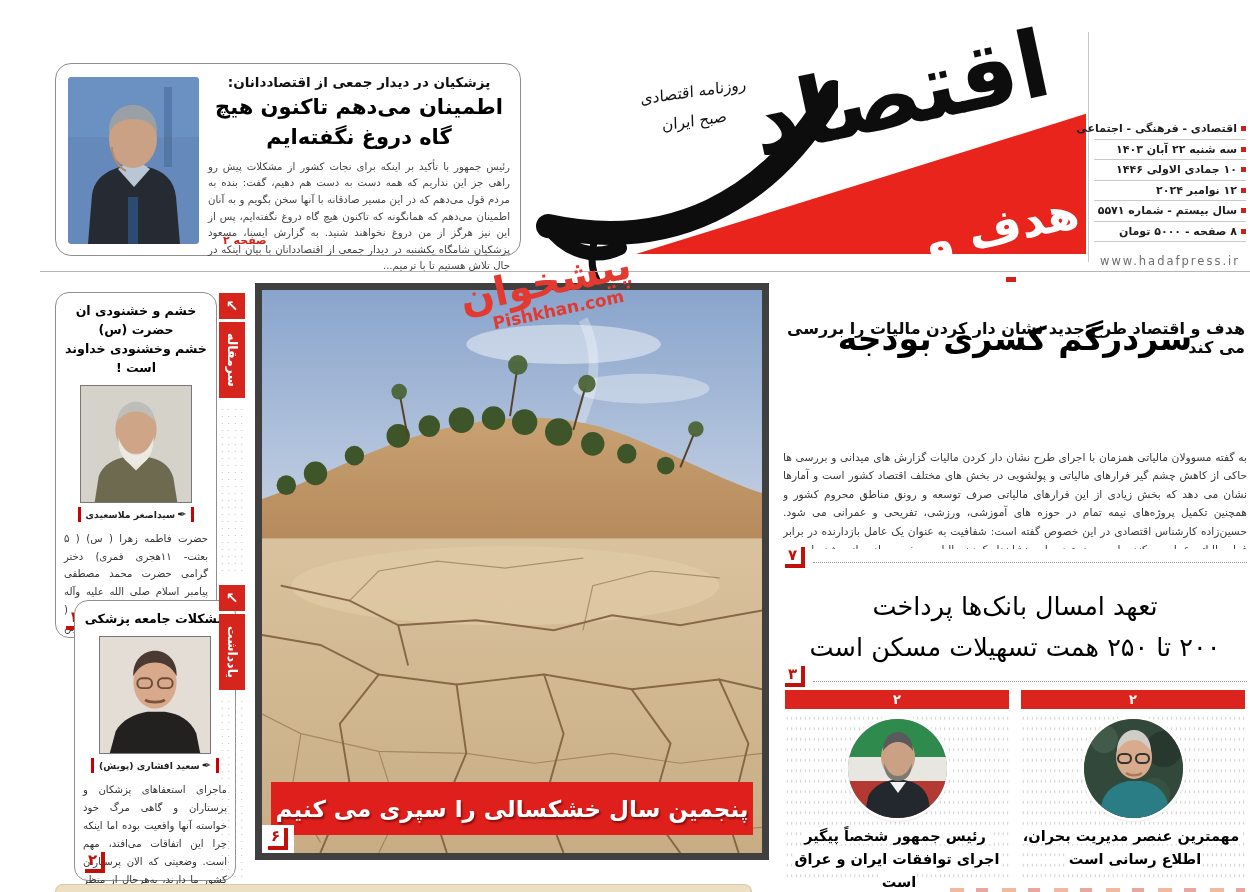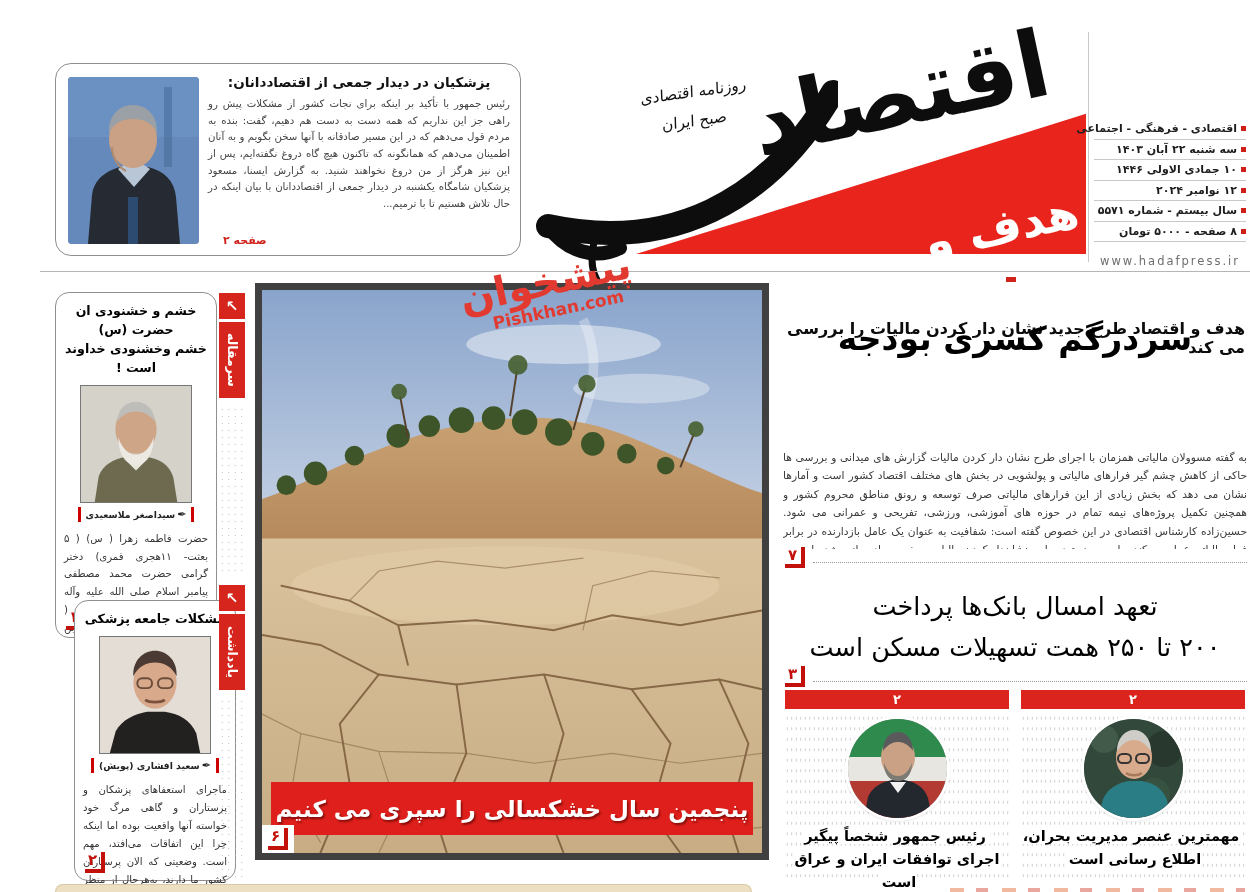--- a/index.html
+++ b/index.html
@@ -167,20 +167,21 @@
         <path d="M20,167 L24,118 C26,102 38,94 52,90 L80,90 C96,94 106,103 108,120 L112,167 Z" fill="#262b33"></path>
         <path d="M50,92 L66,110 L82,92 L76,88 L56,88 Z" fill="#b9c6d6"></path>
         <ellipse cx="65" cy="62" rx="24" ry="29" fill="#caa184"></ellipse>
         <path d="M41,56 C40,38 52,28 65,28 C78,28 90,38 89,56 C84,46 76,42 65,42 C54,42 46,46 41,56 Z" fill="#9aa0a6"></path>
         <path d="M44,70 C44,80 50,90 58,94" stroke="#b08a6d" stroke-width="2" fill="none"></path>
         <rect x="60" y="120" width="10" height="47" fill="#31588a" opacity=".7"></rect>
       </svg>
     </div>
     <div class="top-box-text fa">
       <div class="top-kicker">پزشکیان در دیدار جمعی از اقتصاددانان:</div>
+      <div class="top-headline">اطمینان می‌دهم تاکنون هیچ گاه دروغ نگفته‌ایم</div>
       <div class="top-body">رئیس جمهور با تأکید بر اینکه برای نجات کشور از مشکلات پیش رو راهی جز این نداریم که همه دست به دست هم دهیم، گفت: بنده به مردم قول می‌دهم که در این مسیر صادقانه با آنها سخن بگویم و به آنان اطمینان می‌دهم که همانگونه که تاکنون هیچ گاه دروغ نگفته‌ایم، پس از این نیز هرگز از من دروغ نخواهند شنید. به گزارش ایسنا، مسعود پزشکیان شامگاه یکشنبه در دیدار جمعی از اقتصاددانان با بیان اینکه در حال تلاش هستیم تا با ترمیم...</div>
       <div class="page2-link">صفحه ۲</div>
     </div>
   </div>
 
   <div class="logo-zone">
     <div class="red-wedge"></div>
     <svg class="logo-swash" viewBox="0 0 330 210">
       <path d="M325,18 C260,130 160,178 40,152" stroke="#0d0d0d" stroke-width="24" fill="none" stroke-linecap="round"></path>
       <path d="M40,152 C58,178 88,186 112,174" stroke="#0d0d0d" stroke-width="14" fill="none" stroke-linecap="round"></path>

